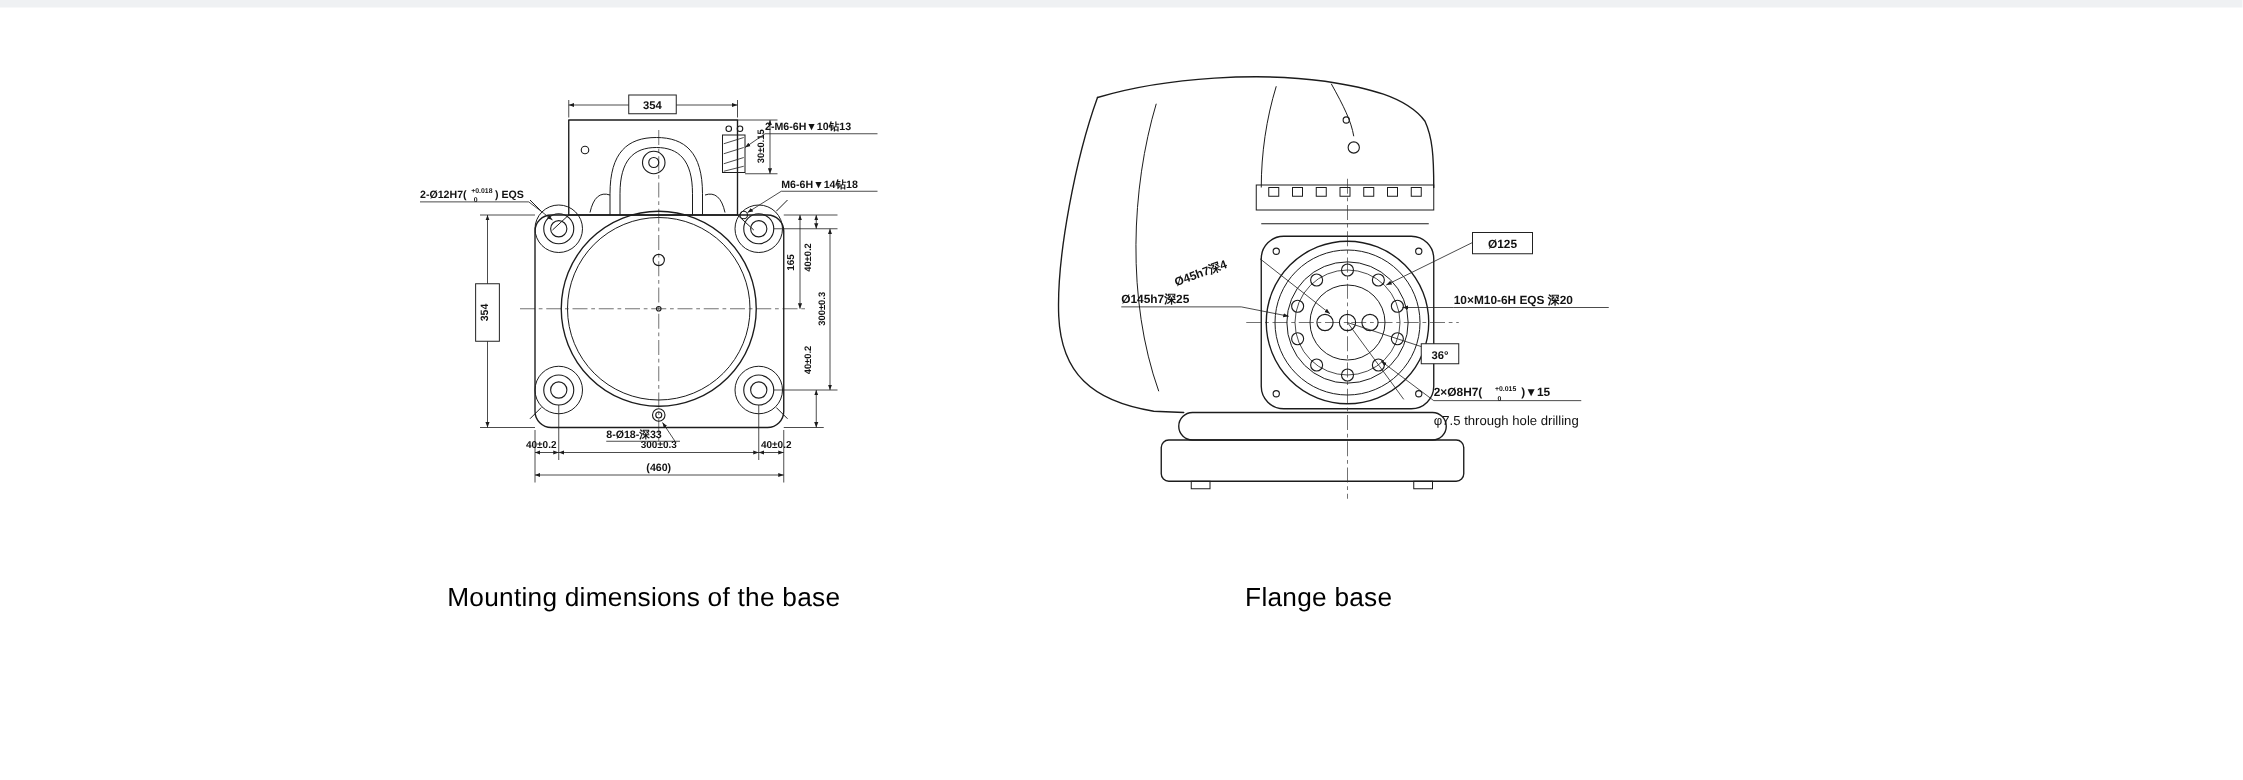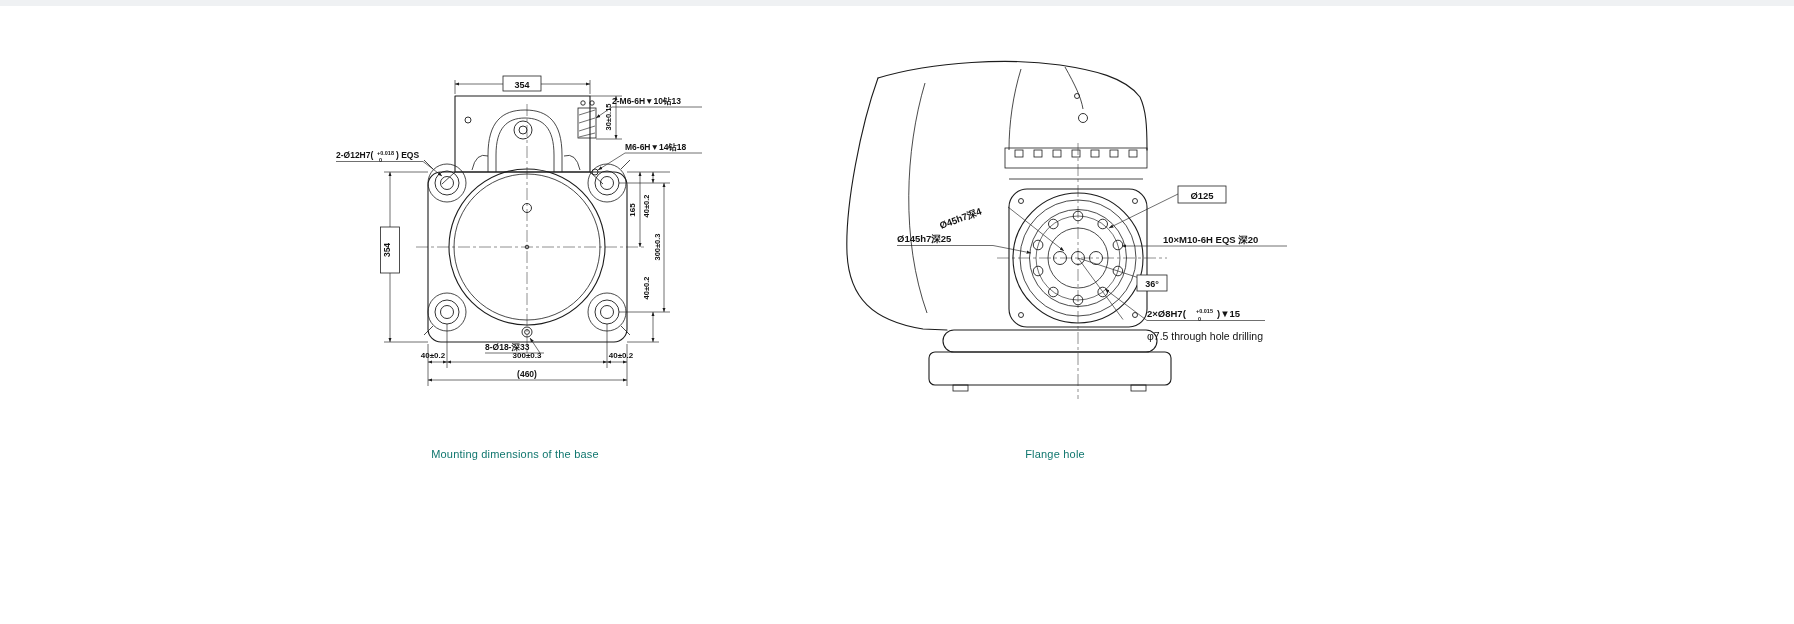--- a/index.html
+++ b/index.html
@@ -4,22 +4,22 @@
 <style>
   html,body{margin:0;padding:0;}
   body{
     width:1794px;height:624px;position:relative;
     background:#ffffff;overflow:hidden;
     font-family:"Liberation Sans",sans-serif;
   }
   .divider{position:absolute;left:0;top:0;width:100%;height:6px;background:#eff1f3;}
   .fig-svg{position:absolute;}
   .caption{
-    position:absolute;top:448px;width:430px;text-align:center;
-    font-size:11px;color:#0f766e;letter-spacing:.2px;
+    position:absolute;top:467px;width:430px;text-align:center;
+    font-size:21px;color:#000000;letter-spacing:.2px;
   }
   
   .ol{stroke:#1c1c1c;stroke-width:1.1;fill:none;stroke-linecap:round;stroke-linejoin:round;}
   .ol2{stroke:#1c1c1c;stroke-width:.8;fill:none;}
   .dim{stroke:#222;stroke-width:.65;fill:none;}
   .cl{stroke:#333;stroke-width:.55;fill:none;stroke-dasharray:12 3 3 3;}
   .box{fill:#ffffff;stroke:#222;stroke-width:.8;}
   .hole{stroke:#1c1c1c;stroke-width:.9;fill:none;}
   text.dt{font-family:"Liberation Sans","DejaVu Sans",sans-serif;font-weight:bold;fill:#131313;}
   text.dn{font-family:"Liberation Sans","DejaVu Sans",sans-serif;font-weight:normal;fill:#131313;}
@@ -261,13 +261,13 @@
     <text class="dt" x="373" y="265.5" font-size="5.5">0</text>
     <text class="dt" x="392" y="262" font-size="9.5">)▼15</text>
     <line class="dim" x1="322" y1="265.5" x2="440" y2="265.5"></line>
     <line class="dim" x1="322" y1="265.5" x2="280" y2="234" marker-end="url(#arwR)"></line>
 
     <text class="dn" x="322" y="285" font-size="10.5">φ7.5 through hole drilling</text>
   </g>
 </svg>
 
 <div class="caption" style="left:300px">Mounting dimensions of the base</div>
-<div class="caption" style="left:840px">Flange hole</div>
+<div class="caption" style="left:840px">Flange base</div>
 
 </body></html>

